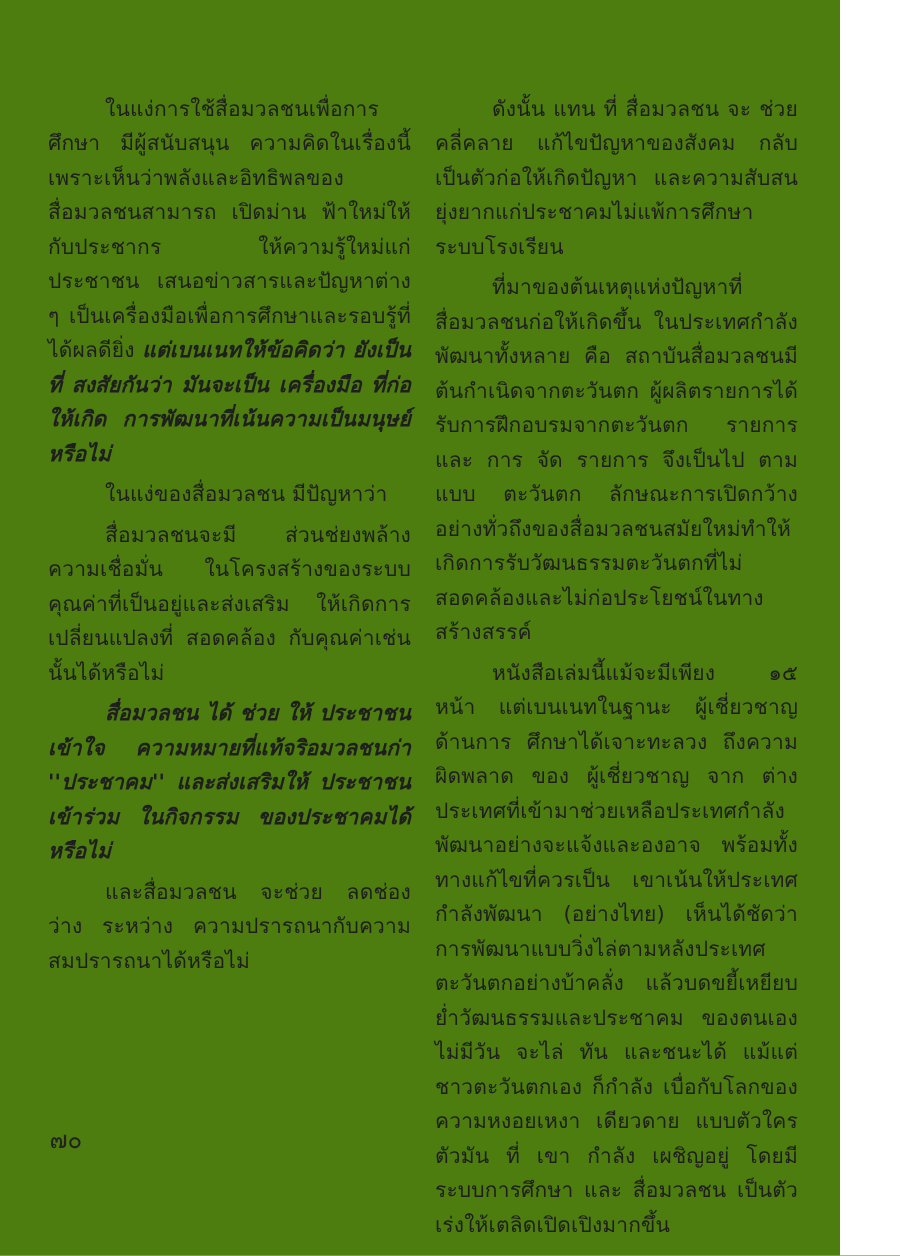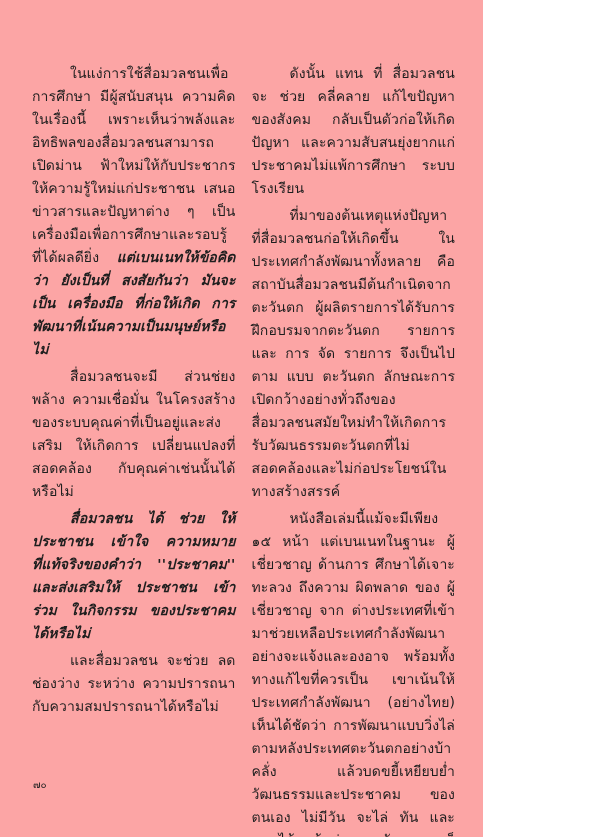--- a/index.html
+++ b/index.html
@@ -4,23 +4,23 @@
 <style>
   html, body { margin: 0; padding: 0; }
   body {
     width: 600px; height: 837px;
     background: #ffffff;
     font-family: "DejaVu Sans", "Liberation Sans", sans-serif;
     color: #1e1e1e;
   }
   .page {
     position: relative;
-    width: 483px; height: 837px;
+    width: 560px; height: 837px;
     overflow: hidden;
-    background: #fca5a5;
+    background: #4d7c0f;
   }
   .columns {
     display: flex;
     gap: 16px;
     padding: 62px 28px 0 32px;
   }
   .col {
     flex: 1 1 0;
     min-width: 0;
     font-size: 14px;
@@ -45,35 +45,36 @@
     line-height: 1.05;
     border: 2px solid #222;
     border-radius: 6px;
     padding: 1px 4px 2px 4px;
     margin-left: 8px;
     transform: translateY(2px);
   }
   .page-number {
     position: absolute;
     left: 33px;
-    top: 777px;
-    font-size: 10px;
+    top: 747px;
+    font-size: 16px;
     color: #222;
   }
 </style>
 </head>
 <body>
 
 <div class="page">
   <div class="columns">
 
     <div class="col">
       <p class="para"><span>ในแง่การใช้สื่อมวลชนเพื่อการศึกษา มีผู้สนับสนุน ความคิดในเรื่องนี้ เพราะเห็นว่าพลังและอิทธิพลของสื่อมวลชนสามารถ เปิดม่าน ฟ้าใหม่ให้กับประชากร ให้ความรู้ใหม่แก่ประชาชน เสนอข่าวสารและปัญหาต่าง ๆ เป็นเครื่องมือเพื่อการศึกษาและรอบรู้ที่ได้ผลดียิ่ง </span><span class="em">แต่เบนเนทให้ข้อคิดว่า ยังเป็นที่ สงสัยกันว่า มันจะเป็น เครื่องมือ ที่ก่อให้เกิด การพัฒนาที่เน้นความเป็นมนุษย์หรือไม่</span></p>
+      <p class="para"><span>ในแง่ของสื่อมวลชน มีปัญหาว่า</span></p>
       <p class="para"><span>สื่อมวลชนจะมี ส่วนช่ยงพล้าง ความเชื่อมั่น ในโครงสร้างของระบบคุณค่าที่เป็นอยู่และส่งเสริม ให้เกิดการ เปลี่ยนแปลงที่ สอดคล้อง กับคุณค่าเช่นนั้นได้หรือไม่</span></p>
-      <p class="para"><span class="em">สื่อมวลชน ได้ ช่วย ให้ ประชาชน เข้าใจ ความหมายที่แท้จริงของคำว่า ''ประชาคม'' และส่งเสริมให้ ประชาชน เข้าร่วม ในกิจกรรม ของประชาคมได้หรือไม่</span></p>
+      <p class="para"><span class="em">สื่อมวลชน ได้ ช่วย ให้ ประชาชน เข้าใจ ความหมายที่แท้จริอมวลชนก่า ''ประชาคม'' และส่งเสริมให้ ประชาชน เข้าร่วม ในกิจกรรม ของประชาคมได้หรือไม่</span></p>
       <p class="para"><span>และสื่อมวลชน จะช่วย ลดช่องว่าง ระหว่าง ความปรารถนากับความสมปรารถนาได้หรือไม่</span></p>
     </div>
 
     <div class="col">
       <p class="para"><span>ดังนั้น แทน ที่ สื่อมวลชน จะ ช่วย คลี่คลาย แก้ไขปัญหาของสังคม กลับเป็นตัวก่อให้เกิดปัญหา และความสับสนยุ่งยากแก่ประชาคมไม่แพ้การศึกษา ระบบโรงเรียน</span></p>
       <p class="para"><span>ที่มาของต้นเหตุแห่งปัญหาที่สื่อมวลชนก่อให้เกิดขึ้น ในประเทศกำลังพัฒนาทั้งหลาย คือ สถาบันสื่อมวลชนมีต้นกำเนิดจากตะวันตก ผู้ผลิตรายการได้รับการฝึกอบรมจากตะวันตก รายการ และ การ จัด รายการ จึงเป็นไป ตาม แบบ ตะวันตก ลักษณะการเปิดกว้างอย่างทั่วถึงของสื่อมวลชนสมัยใหม่ทำให้เกิดการรับวัฒนธรรมตะวันตกที่ไม่สอดคล้องและไม่ก่อประโยชน์ในทางสร้างสรรค์</span></p>
       <p class="para"><span>หนังสือเล่มนี้แม้จะมีเพียง ๑๕ หน้า แต่เบนเนทในฐานะ ผู้เชี่ยวชาญ ด้านการ ศึกษาได้เจาะทะลวง ถึงความ ผิดพลาด ของ ผู้เชี่ยวชาญ จาก ต่างประเทศที่เข้ามาช่วยเหลือประเทศกำลังพัฒนาอย่างจะแจ้งและองอาจ พร้อมทั้ง ทางแก้ไขที่ควรเป็น เขาเน้นให้ประเทศกำลังพัฒนา (อย่างไทย) เห็นได้ชัดว่า การพัฒนาแบบวิ่งไล่ตามหลังประเทศตะวันตกอย่างบ้าคลั่ง แล้วบดขยี้เหยียบย่ำวัฒนธรรมและประชาคม ของตนเอง ไม่มีวัน จะไล่ ทัน และชนะได้ แม้แต่ชาวตะวันตกเอง ก็กำลัง เบื่อกับโลกของความหงอยเหงา เดียวดาย แบบตัวใคร ตัวมัน ที่ เขา กำลัง เผชิญอยู่ โดยมีระบบการศึกษา และ สื่อมวลชน เป็นตัวเร่งให้เตลิดเปิดเปิงมากขึ้น</span></p>
       <p class="para closing"><span class="em">เมื่อรู้เสียอย่างนี้แล้ว เรายังจะวิ่งไล่เขาอยู่อีกหรือ</span><span class="ornament">๒</span></p>
     </div>
 

